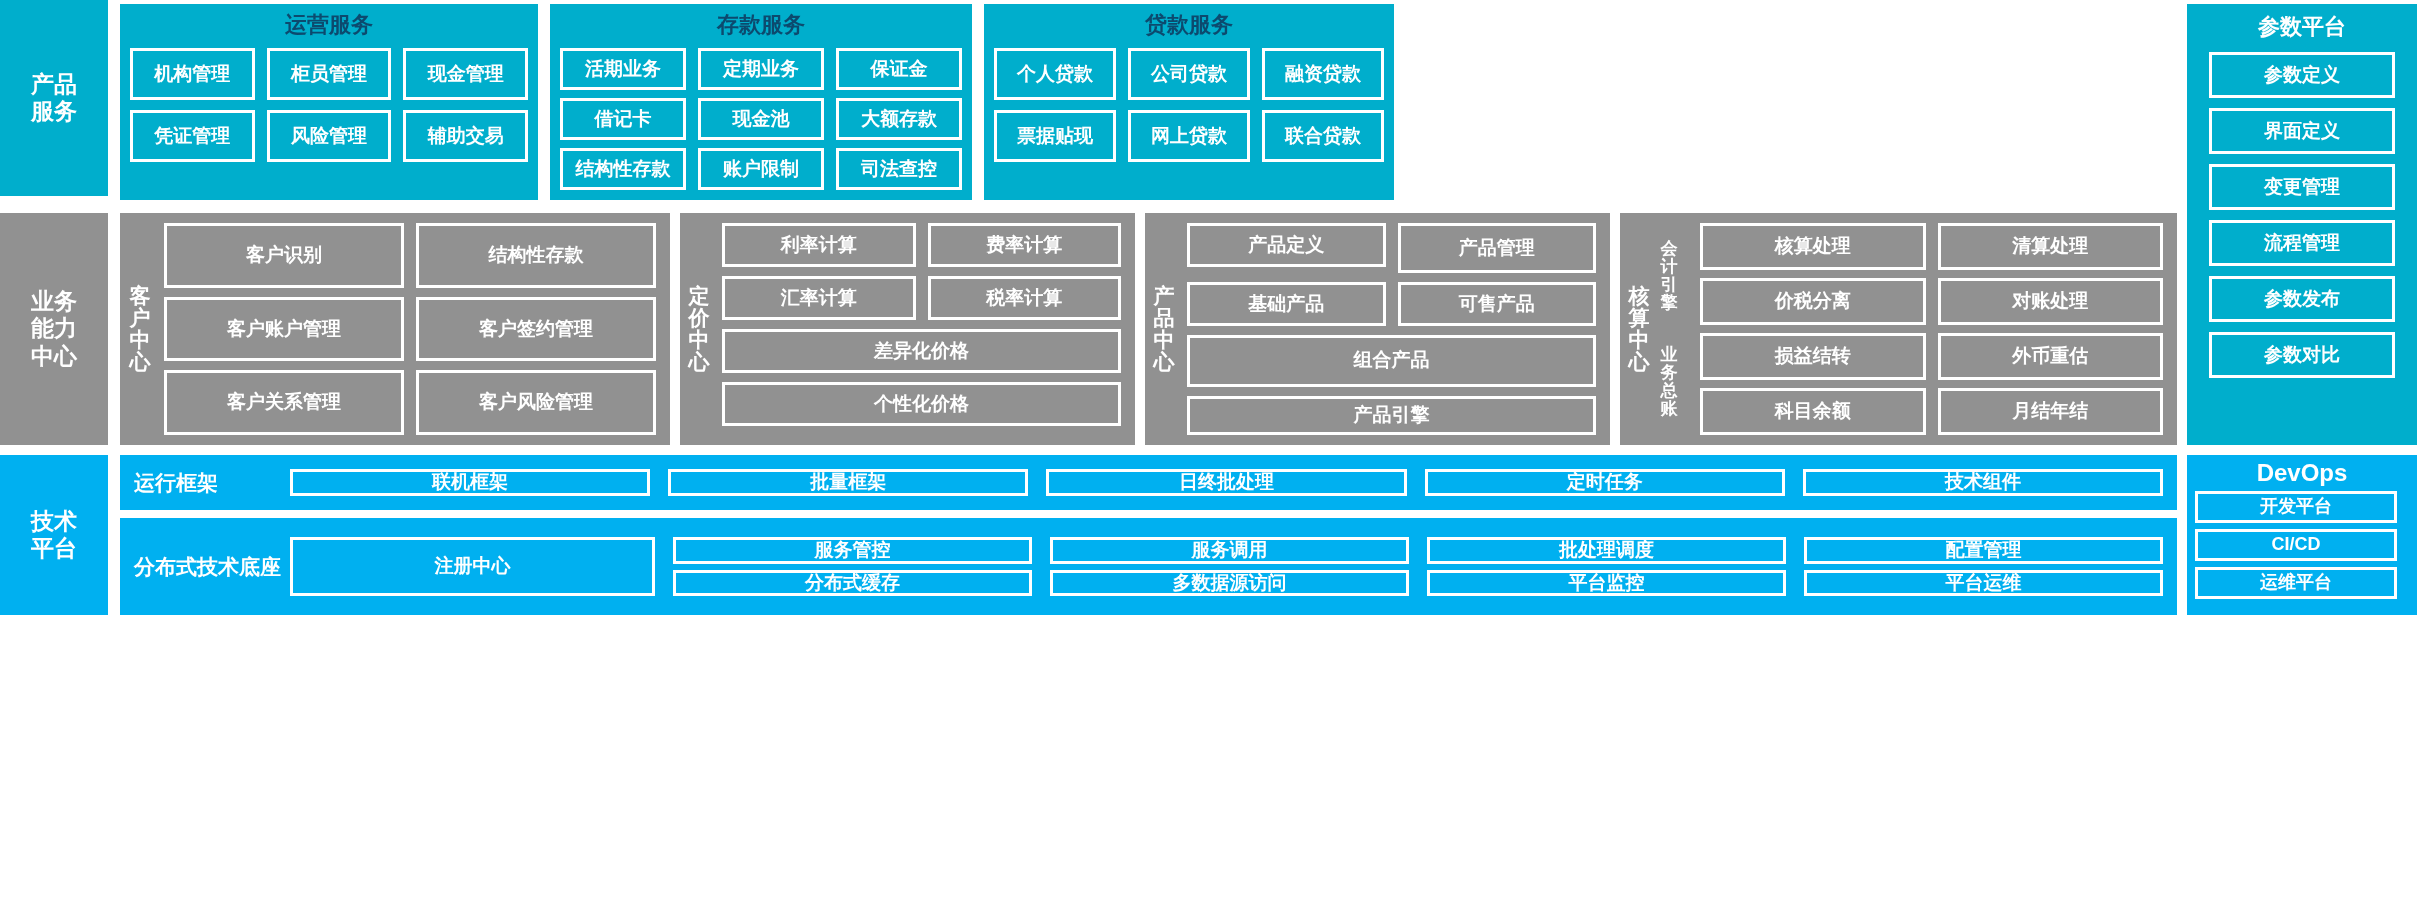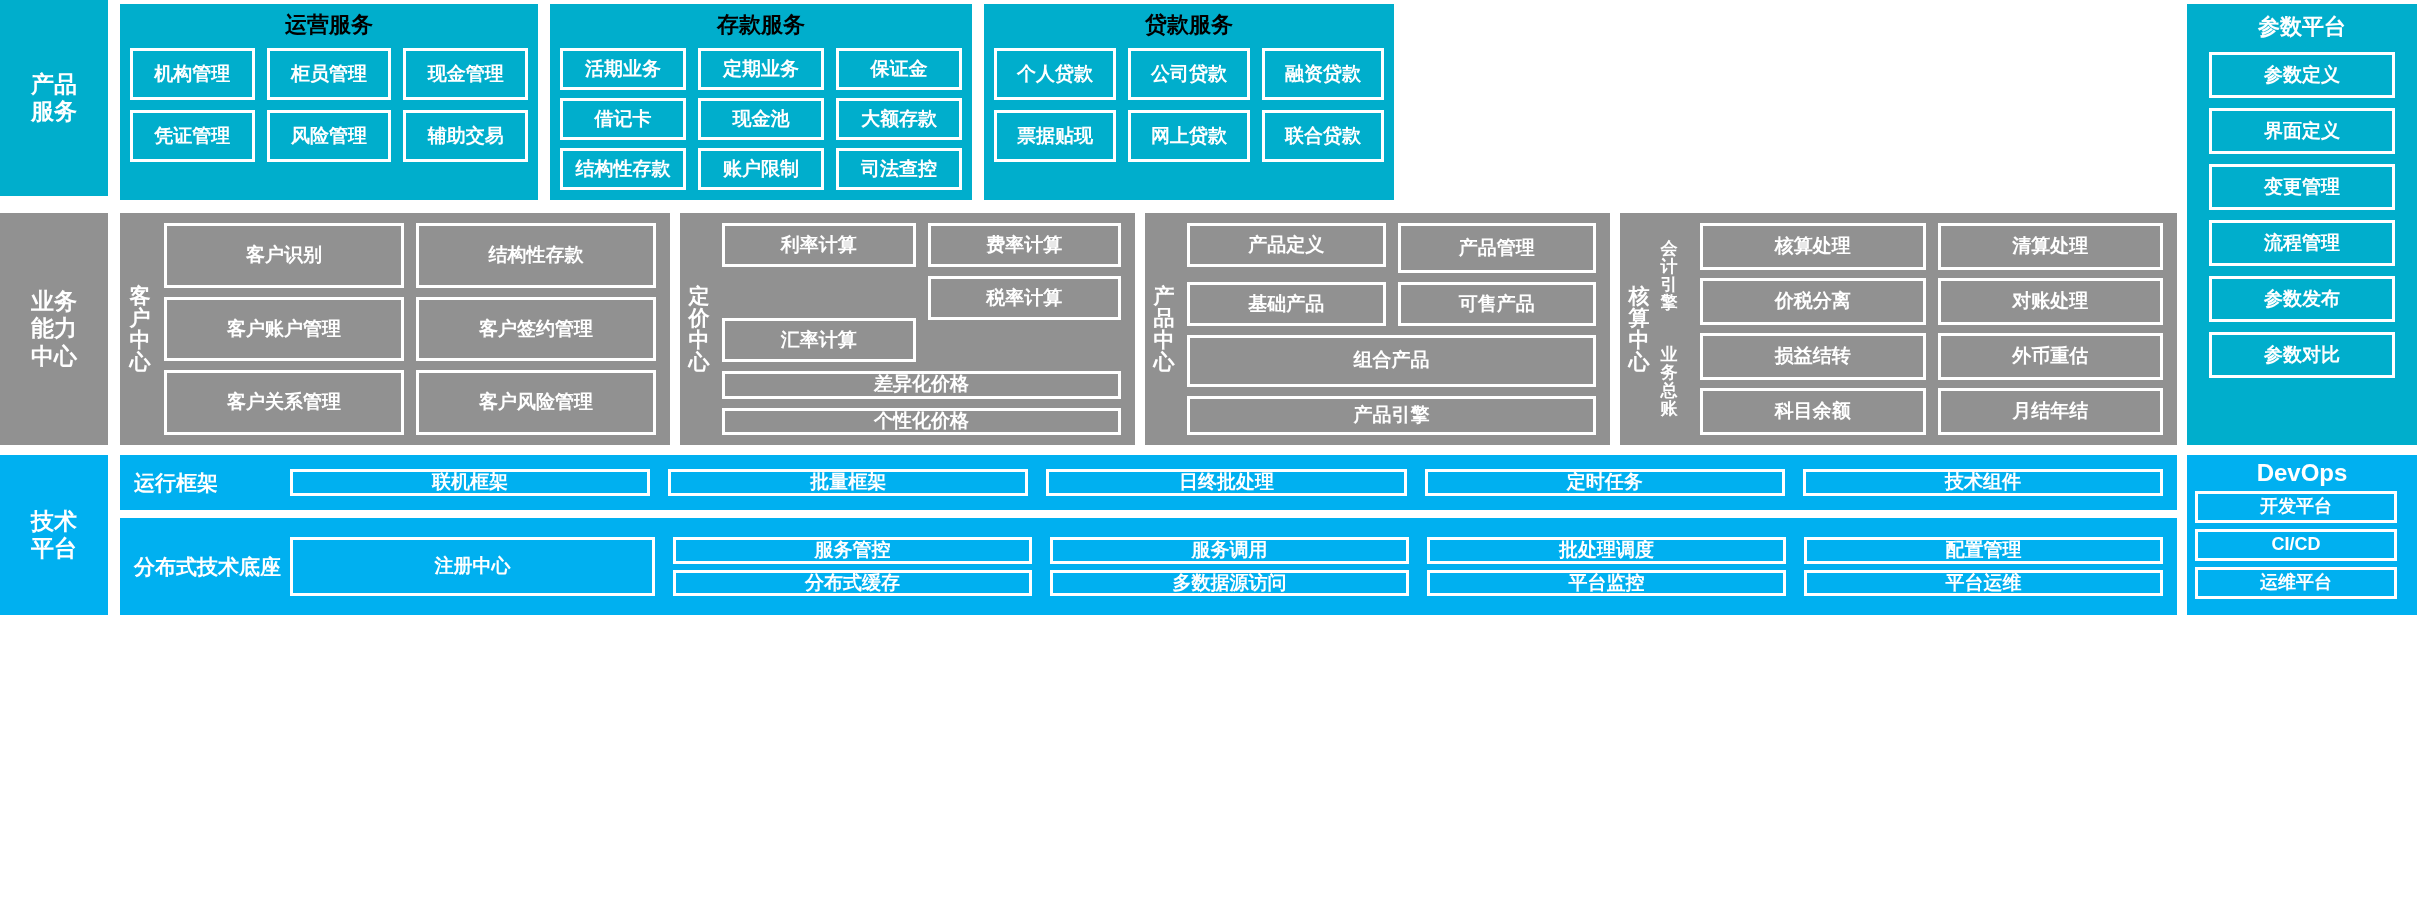--- a/index.html
+++ b/index.html
@@ -42,21 +42,21 @@
   
   #row1-label { left:0;   top:4;   width:108px; height:196px; }
   #row1-label .band-title { font-size: 23px; }
   .rowlabel-inner {
     width: 100%; height: 100%;
     display: flex; align-items: center; justify-content: center;
   }
 
   .svcgroup { padding-top: 6px; }
   .svcgroup > .gtitle {
-    color:#000000; font-weight:bold; font-size:22px; text-align:center;
+    color:#0c4a6e; font-weight:bold; font-size:22px; text-align:center;
     margin-bottom: 8px;
   }
   .svcgrid { display: grid; gap: 10px 12px; padding: 0 10px 10px 10px; }
   .svcgrid .tile { font-size: 19px; }
 
   
   #row2-label { left:0; top:213px; width:108px; height:232px; }
   #row2-label .band-title { font-size: 23px; }
 
   .center-box { display: flex; }
@@ -155,21 +155,21 @@
       <div class="tile" style="font-size:19px;">客户风险管理</div>
     </div>
   </div>
 
   <div class="panel grey center-box" style="left:680px; top:213px; width:455px; height:232px;">
     <div class="grp-title" style="font-size:21px; flex:0 0 38px;">定价中心</div>
     <div class="center-body" style="padding:10px 14px 10px 4px; gap:9px;">
       <div style="display:grid; grid-template-columns:repeat(2,1fr); gap:9px 12px;">
         <div class="tile" style="font-size:19px; height:44px;">利率计算</div>
         <div class="tile" style="font-size:19px; height:44px;">费率计算</div>
-        <div class="tile" style="font-size:19px; height:44px;margin-top:42px;">汇率计算</div>
+        <div class="tile" style="font-size:19px; height:44px;">汇率计算</div>
         <div class="tile" style="font-size:19px; height:44px;">税率计算</div>
       </div>
       <div class="tile" style="font-size:19px; height:44px;">差异化价格</div>
       <div class="tile" style="font-size:19px; height:44px;">个性化价格</div>
     </div>
   </div>
 
   <div class="panel grey center-box" style="left:1145px; top:213px; width:465px; height:232px;">
     <div class="grp-title" style="font-size:21px; flex:0 0 38px;">产品中心</div>
     <div class="center-body" style="padding:10px 14px 10px 4px; gap:9px;">

